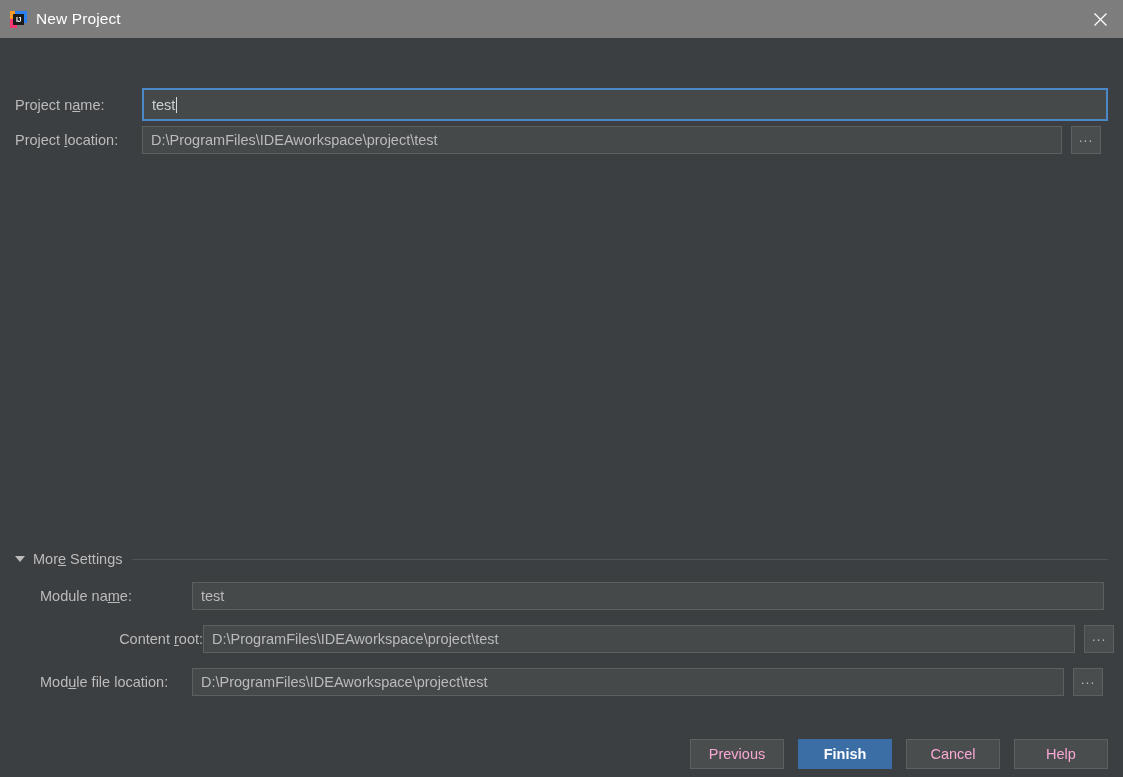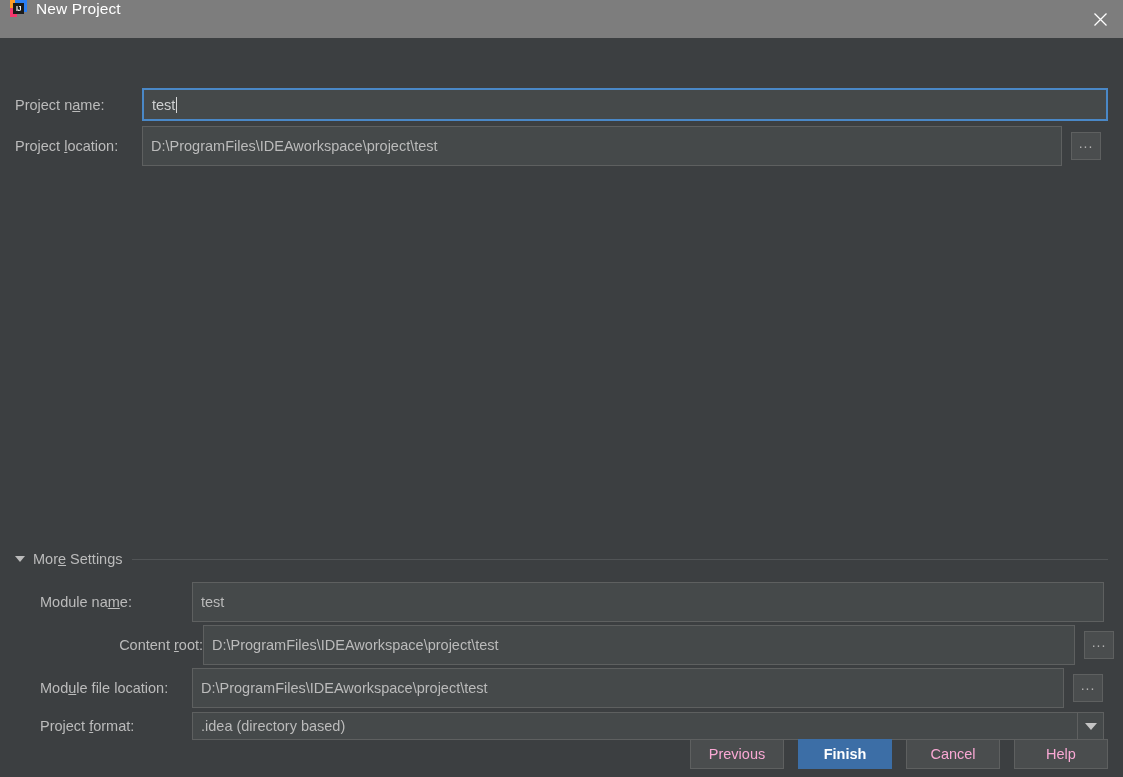--- a/index.html
+++ b/index.html
@@ -11,20 +11,21 @@
     font-family: "Liberation Sans", sans-serif;
     overflow: hidden;
     position: relative;
   }
 
   
   .titlebar {
     height: 38px;
     background: #7d7d7d;
     display: flex;
+    align-items: center;
     padding: 0 0 0 10px;
     position: relative;
   }
   .app-icon {
     width: 17px; height: 17px;
     position: relative;
     flex: 0 0 auto;
     margin-right: 9px;
   }
   .app-icon .sq-blue {
@@ -83,21 +84,21 @@
   }
   .lbl u { text-decoration: underline; text-underline-offset: 1px; }
 
   .txtfield {
     background: #45494a;
     border: 1px solid #5e6060;
     color: #bbbbbb;
     font-size: 14.5px;
     font-family: "Liberation Sans", sans-serif;
     padding: 0 8px;
-    height: 40px;
+    height: 28px;
     line-height: 26px;
     outline: none;
     display: flex;
     align-items: center;
   }
   .txtfield.focused {
     border: 2px solid #4a88c7;
     background: #45494a;
     color: #cfd1d2;
   }
@@ -296,29 +297,20 @@
   </div>
 
   <div class="form-row" id="row-module-file">
     <div class="lbl"><span>Mod</span><u>u</u><span>le file location:</span></div>
     <div class="txtfield">D:\ProgramFiles\IDEAworkspace\project\test</div>
     <div class="browse-btn">
         <span class="dots">...</span>
       </div>
   </div>
 
-  <div class="form-row" id="row-project-format">
-    <div class="lbl"><span>Project </span><u>f</u><span>ormat:</span></div>
-    <div class="combo">
-      <div class="combo-value">.idea (directory based)</div>
-      <div class="combo-arrow">
-          <i></i>
-        </div>
-    </div>
-  </div>
 
   <div class="btn-bar">
     <div class="btn">Previous</div>
     <div class="btn primary">Finish</div>
     <div class="btn">Cancel</div>
     <div class="btn">Help</div>
   </div>
 
 </div>
 

